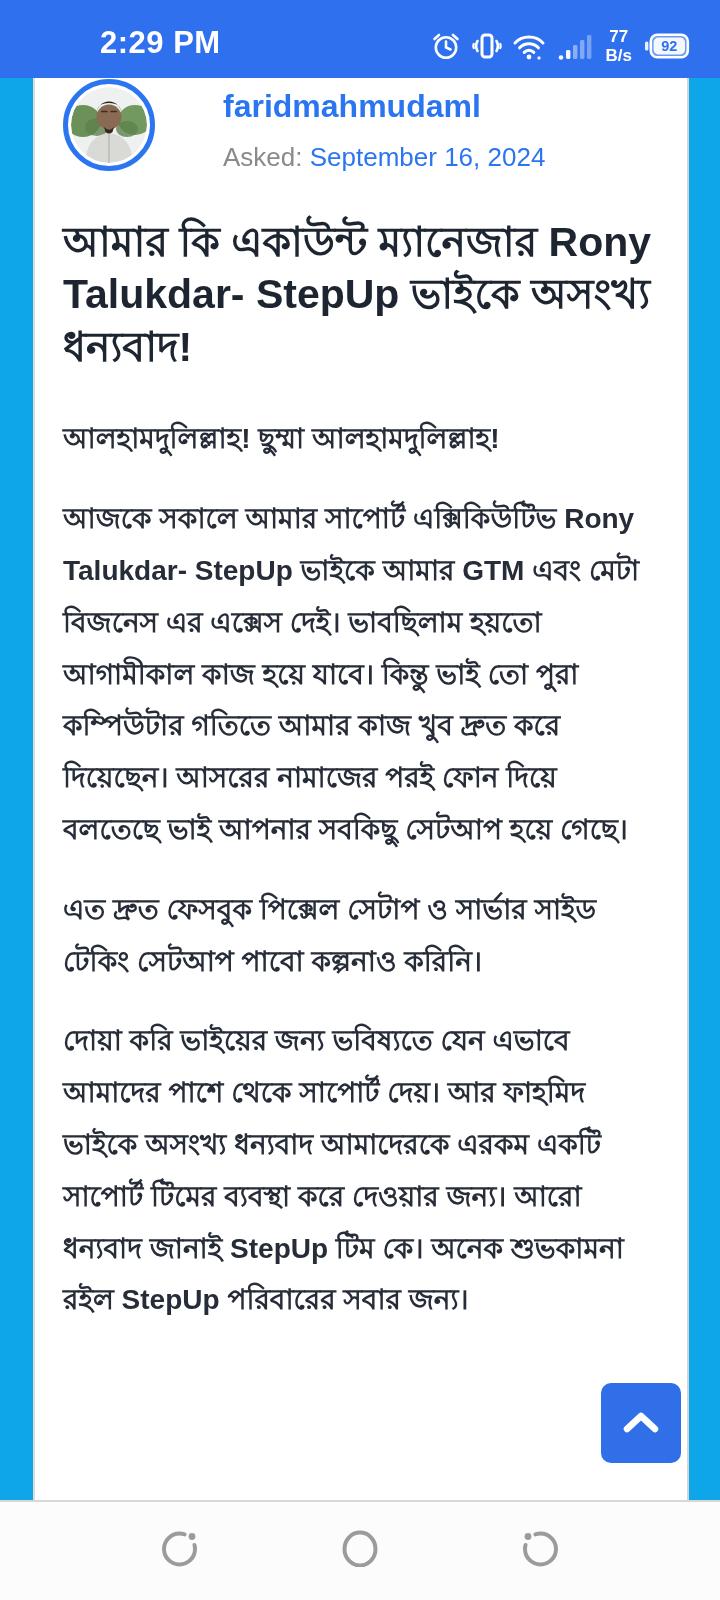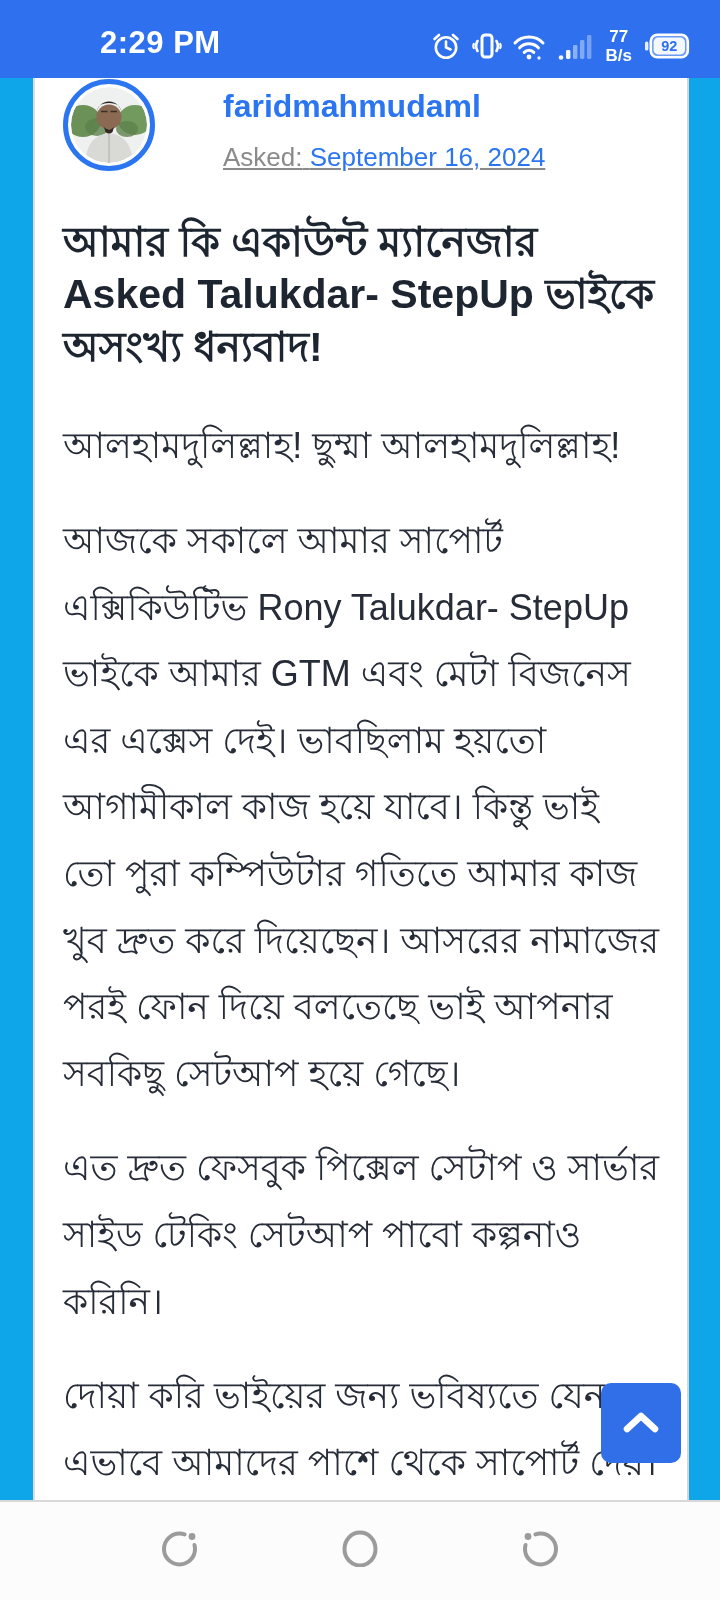--- a/index.html
+++ b/index.html
@@ -38,29 +38,29 @@
   .post-header { display:flex; align-items:flex-start; margin-top:1px; }
   .avatar-wrap {
     flex:none; width:92px; height:92px; box-sizing:border-box;
     border:5px solid #2b76f0; border-radius:50%; padding:3px; background:#fff;
   }
   .avatar-img { width:100%; height:100%; border-radius:50%; overflow:hidden; display:block; }
   .avatar-img svg { display:block; }
 
   .meta { margin-left:68px; padding-top:9px; }
   .username { color:#2b76f0; font-weight:700; font-size:32px; margin-bottom:17px; }
-  .meta-line { font-size:26px; color:#8a8a8a; margin-bottom:17px;text-decoration:underline; }
+  .meta-line { font-size:26px; color:#8a8a8a; margin-bottom:17px; }
   .meta-line .link { color:#2b76f0; cursor:pointer; }
 
   .post-title {
     font-size:41px; font-weight:700; color:#1d2531; line-height:1.28;
     margin:26px 0 40px 0;
   }
   .para {
-    font-size:36px; color:#272d38; line-height:1.85; margin:0 0 28px 0;
+    font-size:28px; color:#272d38; line-height:1.85; margin:0 0 28px 0;font-weight:bold;
   }
 
   
   .scroll-top {
     position:absolute; left:601px; top:1383px; width:80px; height:80px;
     background:#306fe8; border:none; border-radius:10px; padding:0;
     display:flex; align-items:center; justify-content:center; cursor:pointer;
   }
 
   
@@ -163,21 +163,21 @@
       </div>
       <div class="meta">
         <div class="username">faridmahmudaml</div>
         <div class="meta-line">
           <span>Asked:</span>
           <span class="link">September 16, 2024</span>
         </div>
       </div>
     </div>
 
-    <h1 class="post-title">আমার কি একাউন্ট ম্যানেজার Asked Talukdar- StepUp ভাইকে অসংখ্য ধন্যবাদ!</h1>
+    <h1 class="post-title">আমার কি একাউন্ট ম্যানেজার Rony Talukdar- StepUp ভাইকে অসংখ্য ধন্যবাদ!</h1>
 
     <p class="para">আলহামদুলিল্লাহ! ছুম্মা আলহামদুলিল্লাহ!</p>
     <p class="para">আজকে সকালে আমার সাপোর্ট এক্সিকিউটিভ Rony Talukdar- StepUp ভাইকে আমার GTM এবং মেটা বিজনেস এর এক্সেস দেই। ভাবছিলাম হয়তো আগামীকাল কাজ হয়ে যাবে। কিন্তু ভাই তো পুরা কম্পিউটার গতিতে আমার কাজ খুব দ্রুত করে দিয়েছেন। আসরের নামাজের পরই ফোন দিয়ে বলতেছে ভাই আপনার সবকিছু সেটআপ হয়ে গেছে।</p>
     <p class="para">এত দ্রুত ফেসবুক পিক্সেল সেটাপ ও সার্ভার সাইড টেকিং সেটআপ পাবো কল্পনাও করিনি।</p>
     <p class="para">দোয়া করি ভাইয়ের জন্য ভবিষ্যতে যেন এভাবে আমাদের পাশে থেকে সাপোর্ট দেয়। আর ফাহমিদ ভাইকে অসংখ্য ধন্যবাদ আমাদেরকে এরকম একটি সাপোর্ট টিমের ব্যবস্থা করে দেওয়ার জন্য। আরো ধন্যবাদ জানাই StepUp টিম কে। অনেক শুভকামনা রইল StepUp পরিবারের সবার জন্য।</p>
   </div>
 </div>
 
 <button class="scroll-top">
   <span>

